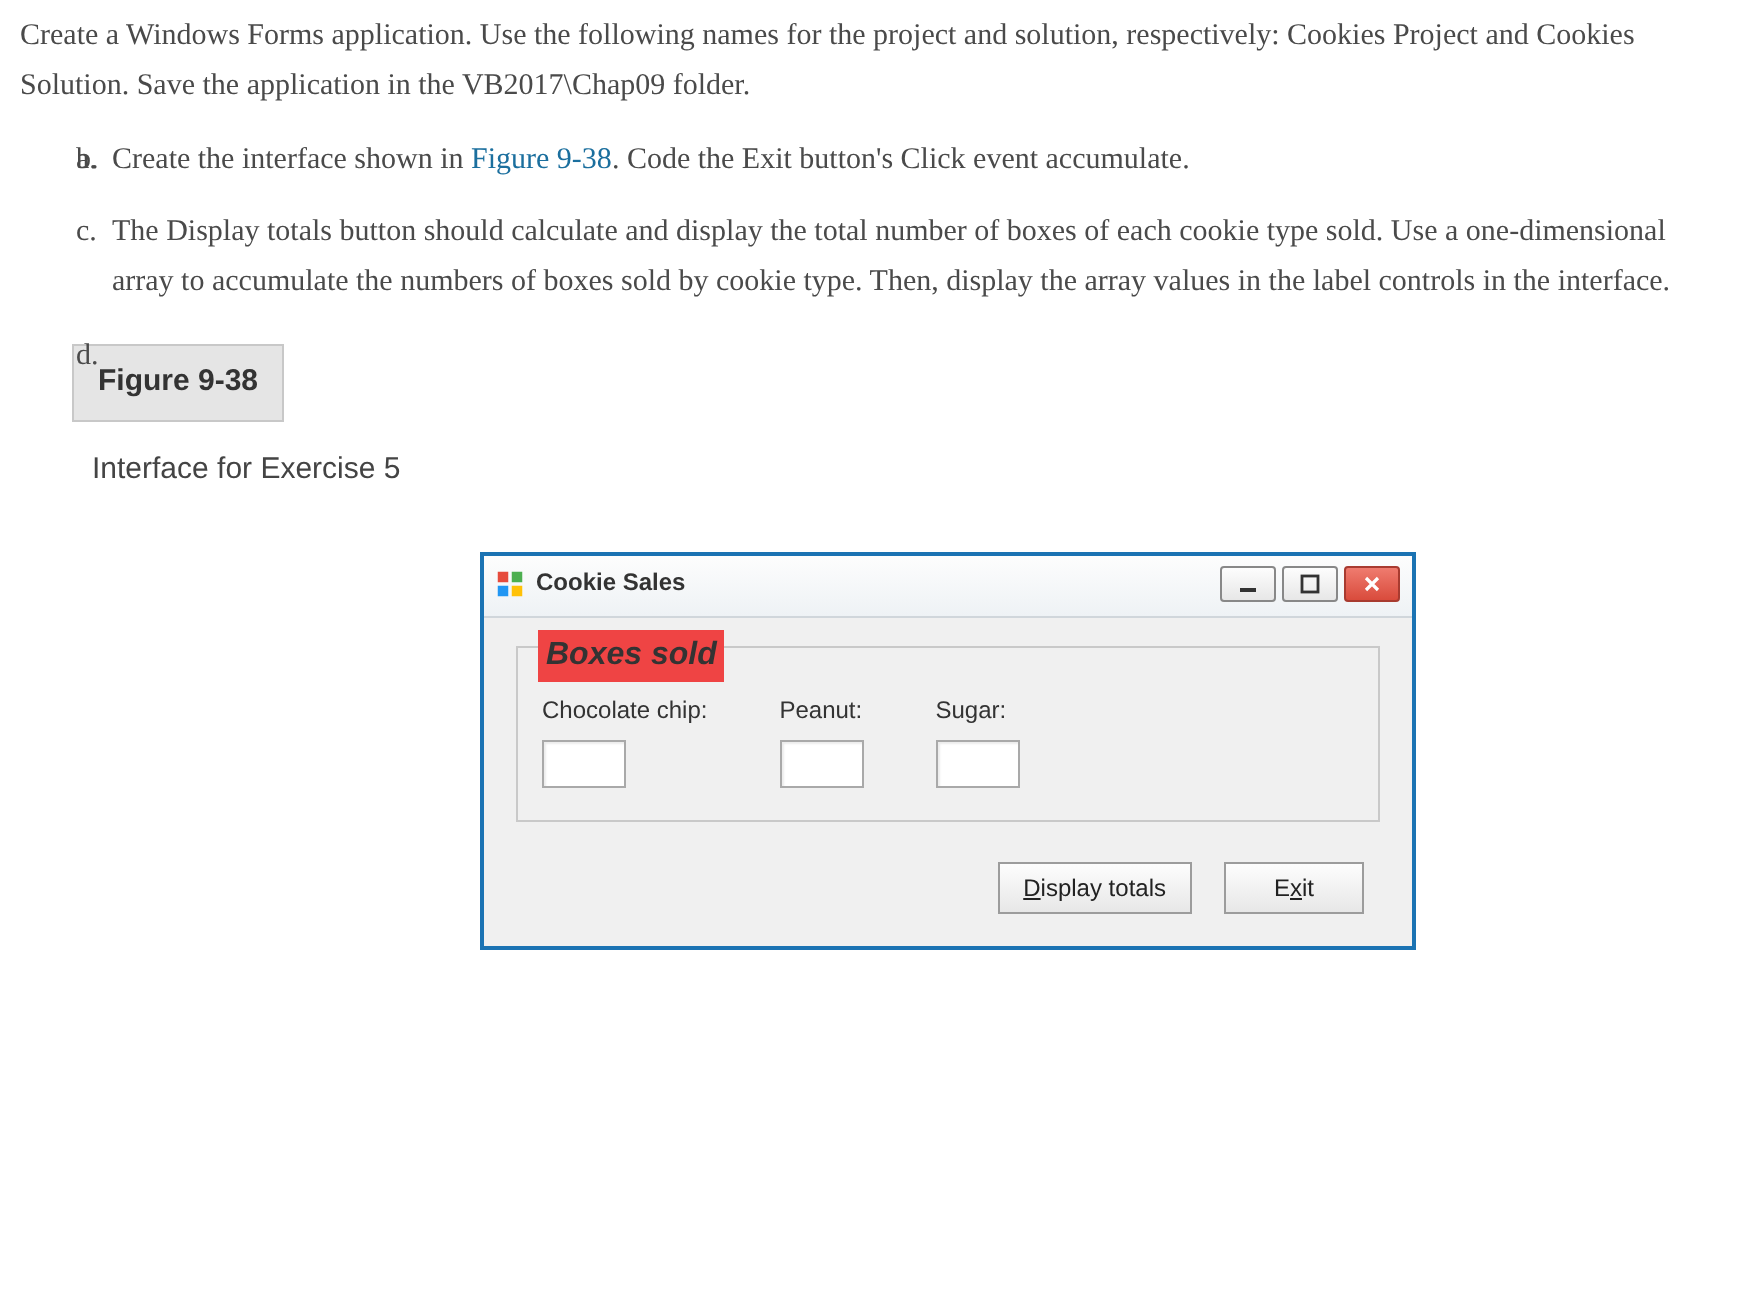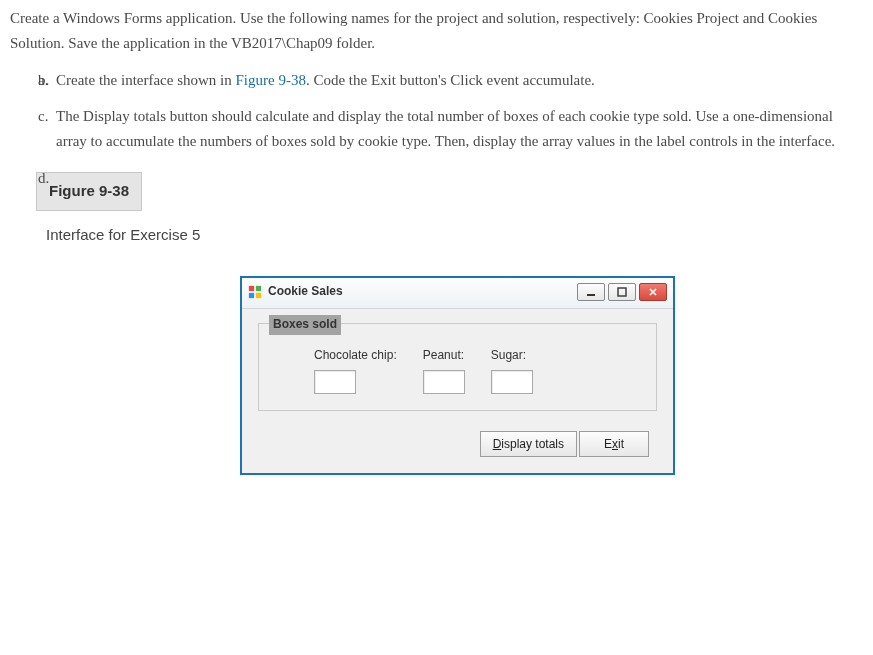--- a/index.html
+++ b/index.html
@@ -42,21 +42,21 @@
     margin: 6px 0 12px 26px;
   }
   .figure-caption {
     font-family: Arial, Helvetica, sans-serif;
     font-size: 15px;
     color: #444;
     margin: 0 0 29px 36px;
   }
   
   .winform-wrap {
-    width: 435px;
+    width: 468px;
     margin-left: 230px;
     border: 2px solid #1b73b3;
     background: #f0f0f0;
     font-family: 'Segoe UI', Tahoma, Arial, sans-serif;
     font-size: 12px;
   }
   .titlebar {
     display: flex;
     align-items: center;
     justify-content: space-between;
@@ -84,36 +84,37 @@
   .client { padding: 14px 16px 16px 16px; }
   .groupbox {
     position: relative;
     border: 1px solid #c9c9c9;
     padding: 22px 12px 16px 12px;
     margin-bottom: 20px;
   }
   .groupbox-legend {
     position: absolute;
     top: -9px; left: 10px;
-    background: #a3a3a3;
+    background: #ef4444;
     padding: 0 4px;
     font-weight: bold;
     color: #333;
-    font-size: 12px;
-  }
-  .cookie-row { display: flex; gap: 26px; margin-left: 43px; }
+    font-size: 16px;
+    font-style: italic;
+  }
+  .cookie-row { display: flex; gap: 36px; }
   .cookie-col { display: flex; flex-direction: column; gap: 4px; }
   .cookie-label { color: #333; white-space: nowrap; font-size: 12px; }
   .valuebox {
     width: 42px; height: 24px;
     background: #fff;
     border: 1px solid #a9a9a9;
     box-shadow: inset 1px 1px 1px rgba(0,0,0,0.08);
   }
-  .btnrow { display: flex; justify-content: flex-end; gap: 2px; padding-right: 8px; }
+  .btnrow { display: flex; justify-content: flex-end; gap: 16px; padding-right: 8px; }
   .formbtn {
     min-width: 92px;
     height: 26px;
     background: linear-gradient(#fdfdfd,#e7e7e7);
     border: 1px solid #9c9c9c;
     font-family: inherit;
     font-size: 12px;
     color: #222;
     padding: 0 12px;
   }

